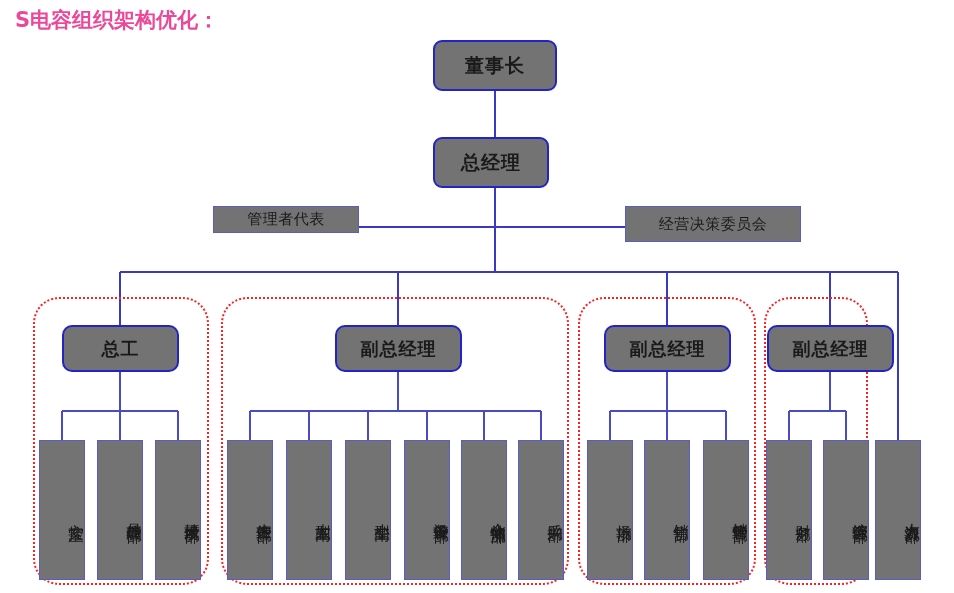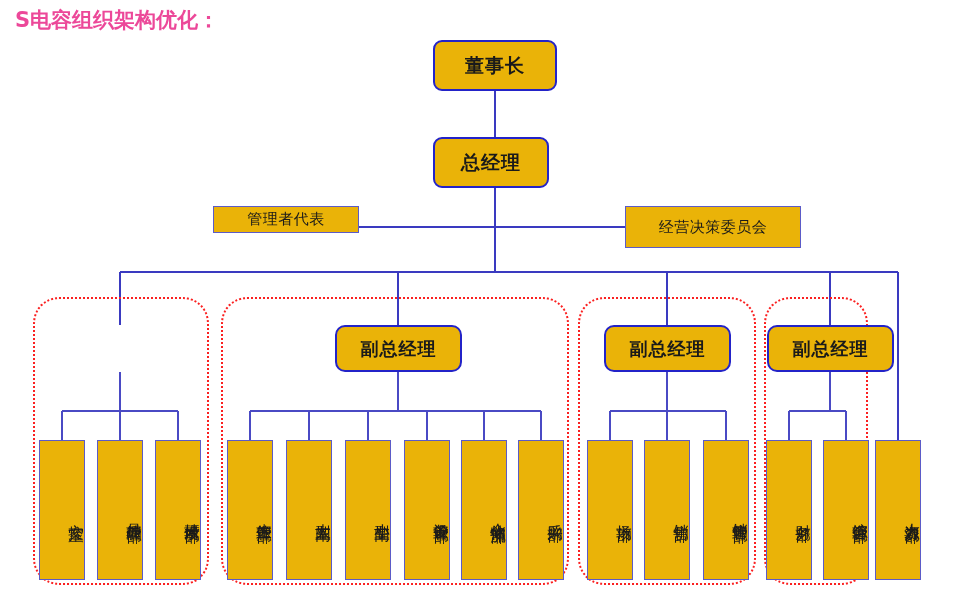--- a/index.html
+++ b/index.html
@@ -12,21 +12,21 @@
   svg#wires{position:absolute;left:0;top:0;width:954px;height:593px;pointer-events:none;}
 
   .title{
     position:absolute;left:15px;top:6px;
     font-size:21px;font-weight:bold;color:#ec4899;
     letter-spacing:0px;white-space:nowrap;
   }
 
   
   .node{
-    position:absolute;box-sizing:border-box;background:#eab308;
+    position:absolute;box-sizing:border-box;background:#737373;
     display:flex;align-items:center;justify-content:center;
     color:#1a1a1a;
   }
   
   .node.exec{
     border:2.2px solid #2323c8;border-radius:9px;
     font-size:19px;font-weight:600;letter-spacing:1px;
   }
   .node.exec.lvl3{font-size:18px;border-radius:10px;}
   
@@ -109,22 +109,23 @@
   <div class="group-frame" style="left:221px;top:297px;width:348px;height:288px;"></div>
   <div class="group-frame" style="left:578px;top:297px;width:178px;height:288px;"></div>
   <div class="group-frame" style="left:764px;top:297px;width:104px;height:288px;"></div>
 
   <div class="node exec" style="left:433px;top:40px;width:124px;height:51px;">董事长</div>
 
   <div class="node exec" style="left:433px;top:137px;width:116px;height:51px;">总经理</div>
 
   <div class="node plain" style="left:213px;top:206px;width:146px;height:27px;">管理者代表</div>
 
-  <div class="node plain" style="left:625px;top:206px;width:176px;height:42px;">经营决策委员会</div>
+  <div class="node plain" style="left:625px;top:206px;width:176px;height:36px;">经营决策委员会</div>
 
+  <div class="node exec lvl3" style="left:62px;top:325px;width:117px;height:47px;">总工</div>
 
   <div class="node exec lvl3" style="left:335px;top:325px;width:127px;height:47px;">副总经理</div>
 
   <div class="node exec lvl3" style="left:604px;top:325px;width:127px;height:47px;">副总经理</div>
 
   <div class="node exec lvl3" style="left:767px;top:325px;width:127px;height:47px;">副总经理</div>
 
   <div class="node dept" style="left:39px;top:440px;width:46px;height:140px;">文控室</div>
   <div class="node dept" style="left:97px;top:440px;width:46px;height:140px;">品质管理部</div>
   <div class="node dept" style="left:155px;top:440px;width:46px;height:140px;">技术研发部</div>

